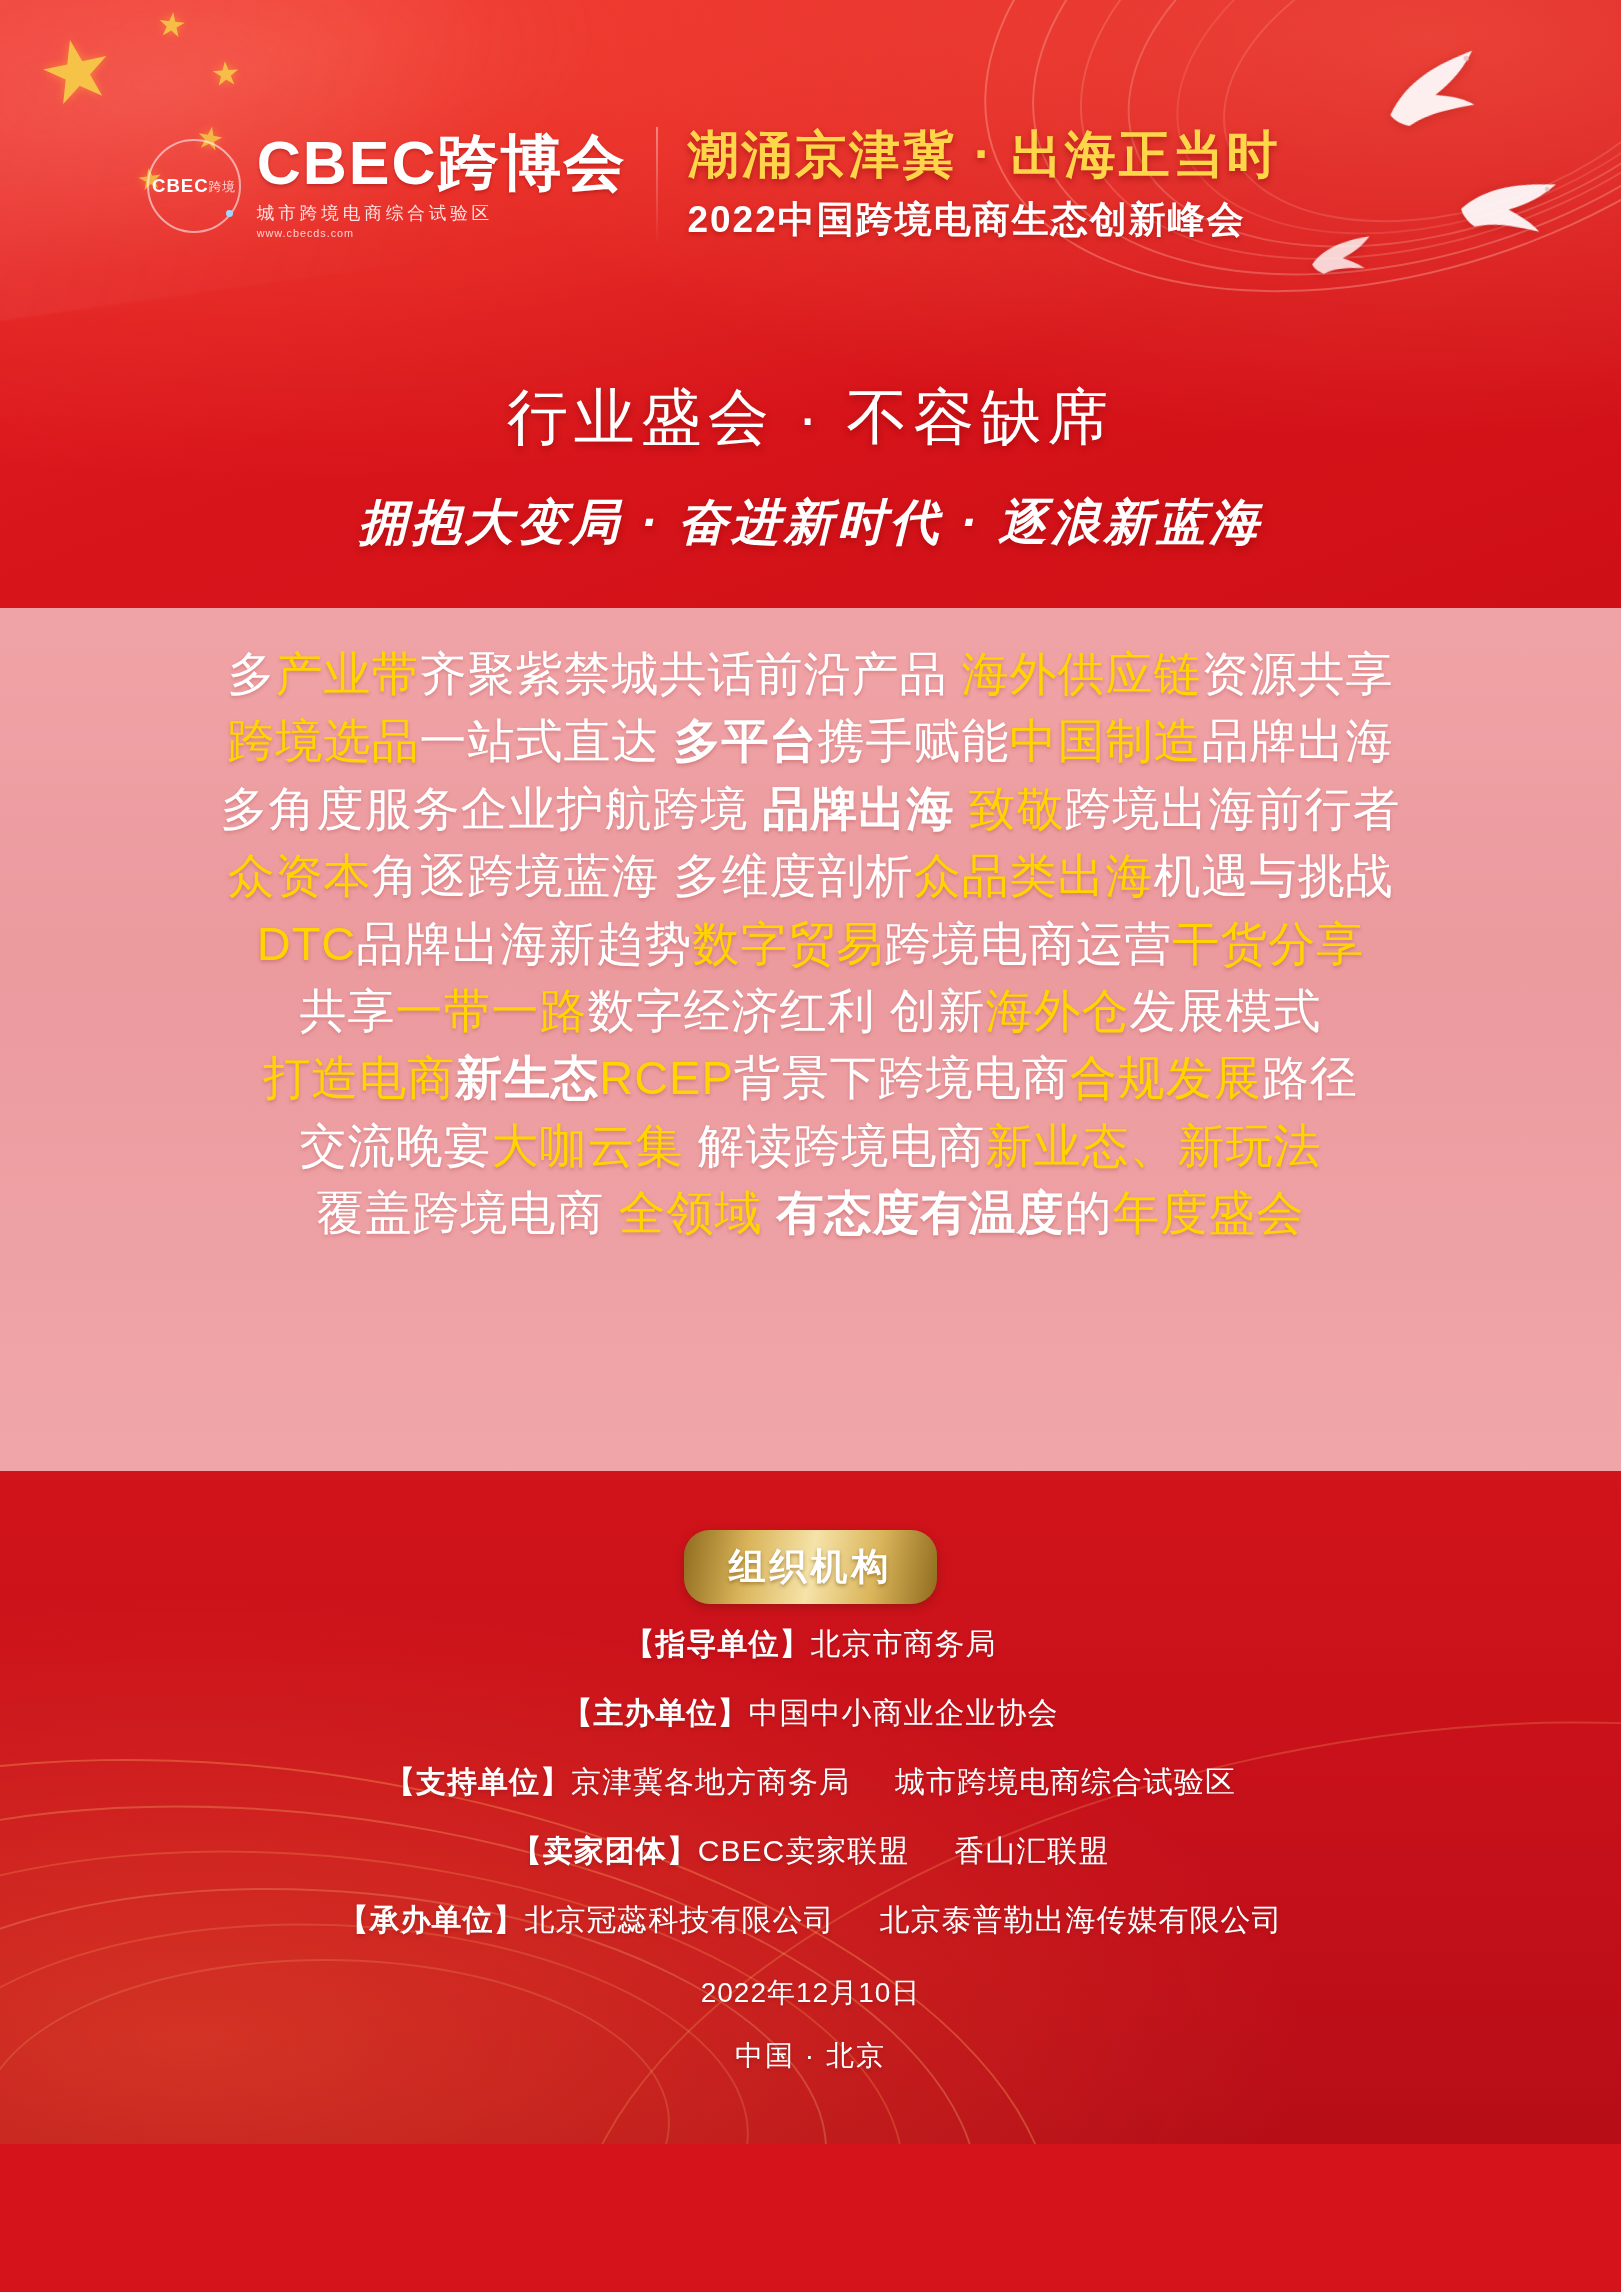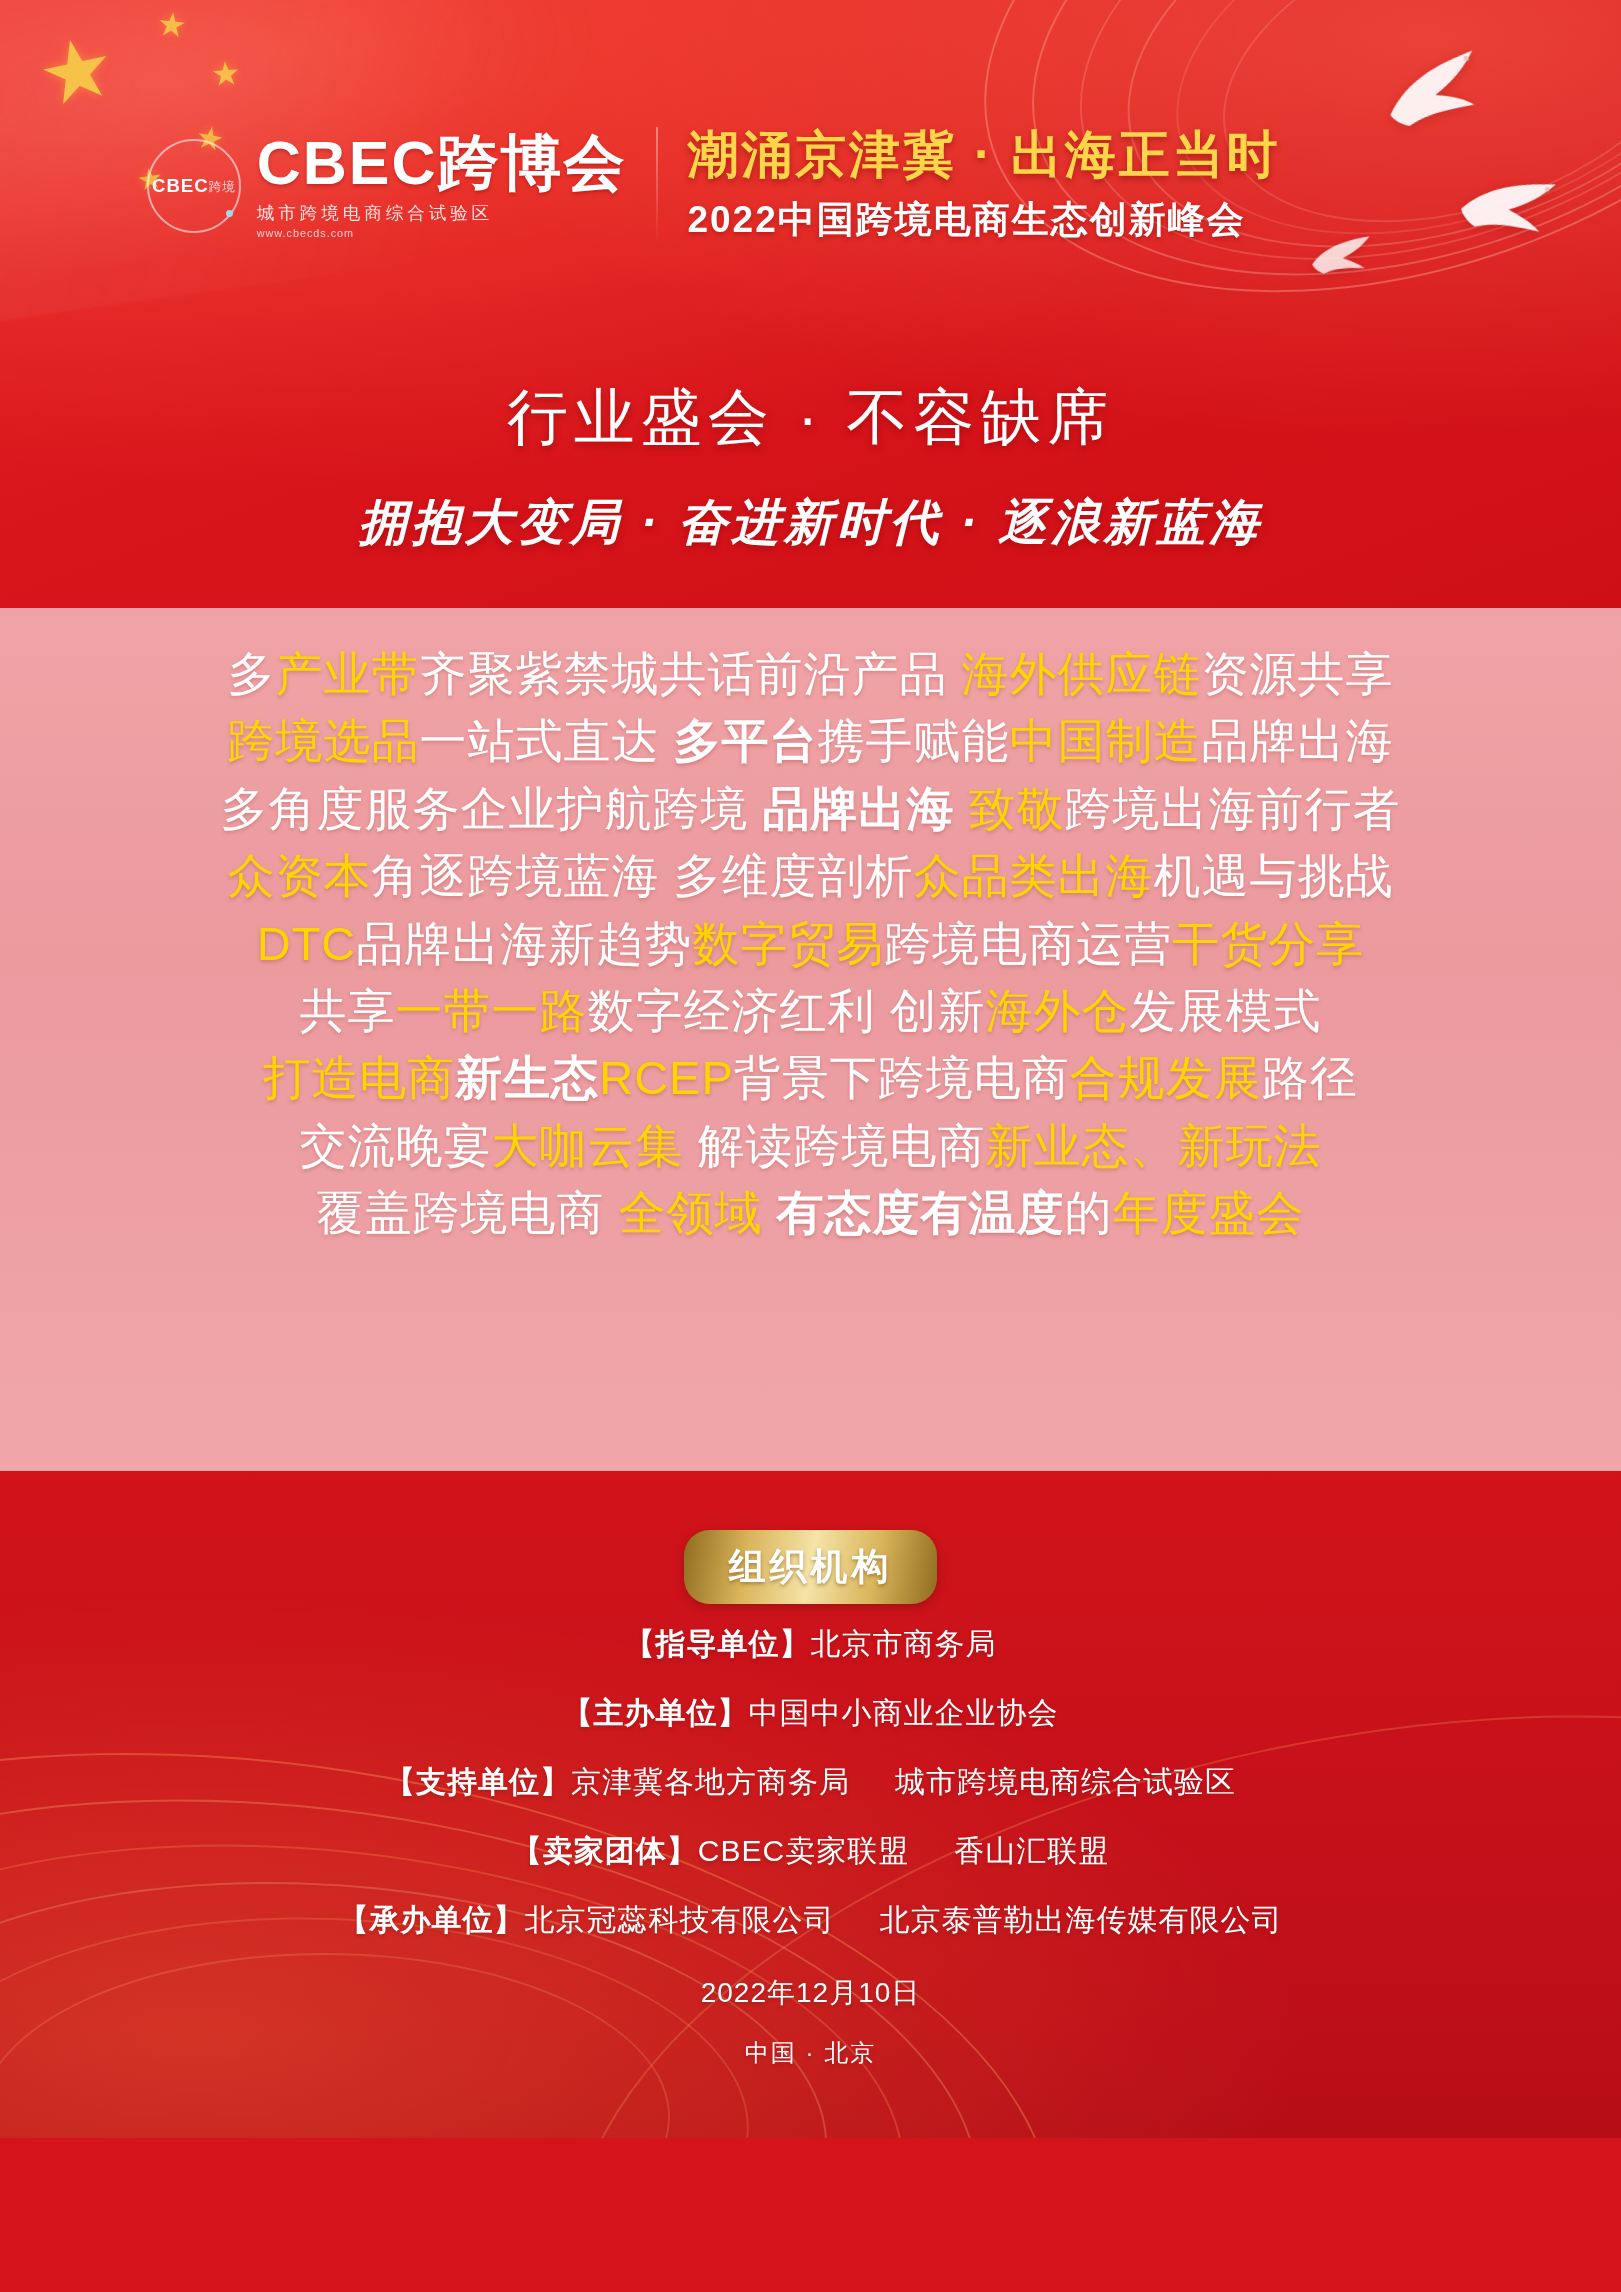--- a/index.html
+++ b/index.html
@@ -193,21 +193,21 @@
   }
   .org-row .lbl{font-weight:bold;}
   .org-row .gap{display:inline-block;width:45px;}
   .footer-date{
     position:relative;z-index:2;text-align:center;color:#ffffff;
     font-size:28px;margin-top:25px;letter-spacing:1px;
     text-shadow:0 2px 3.9px rgba(120,20,20,.4);
   }
   .footer-place{
     position:relative;z-index:2;text-align:center;color:#ffffff;
-    font-size:24px;margin-top:25.5px;letter-spacing:2px;
+    font-size:28px;margin-top:25.5px;letter-spacing:2px;
     text-shadow:0 2px 3.9px rgba(120,20,20,.4);
   }
 </style>
 </head>
 <body>
 
 <div class="poster">
 
   <div class="hero">
     <div class="flagwave"></div>

